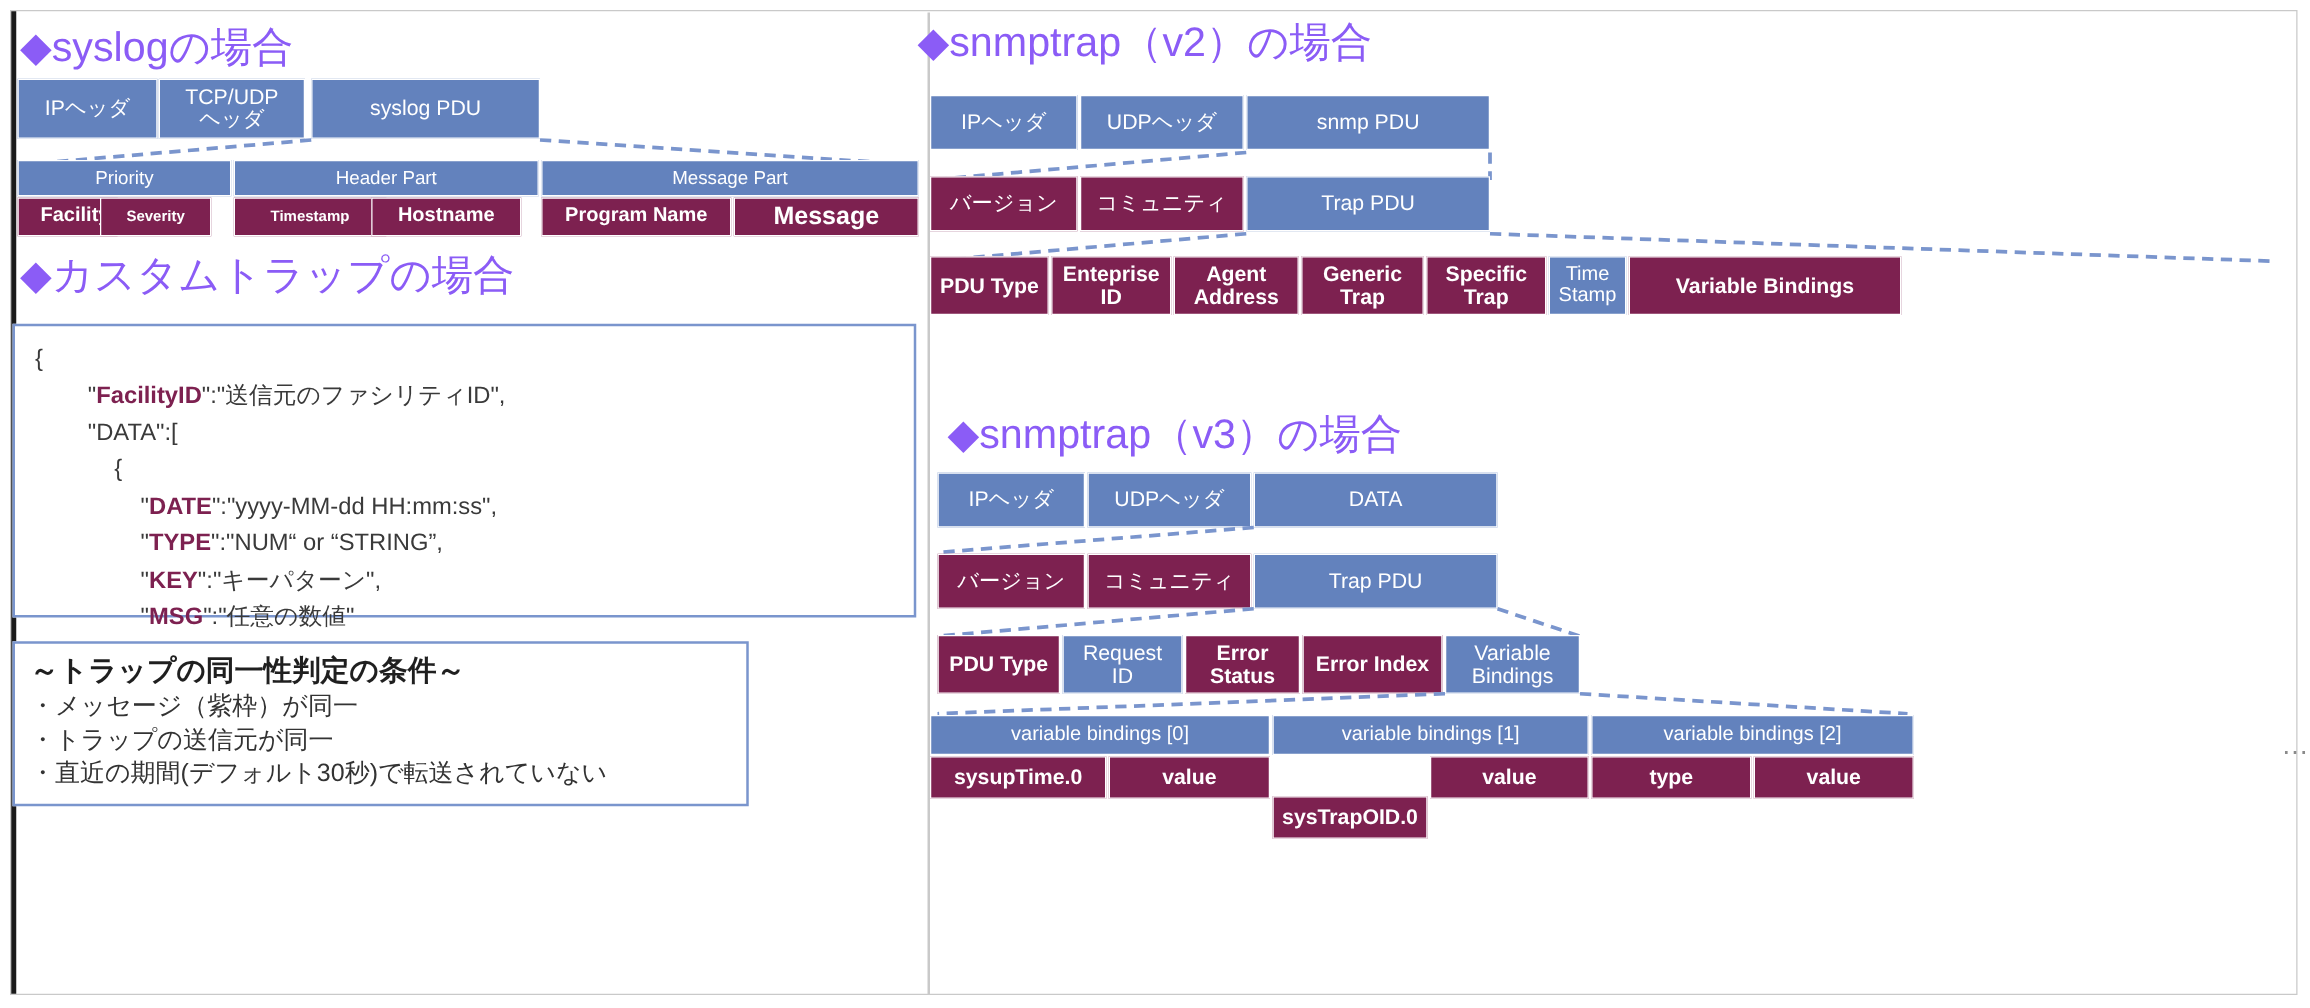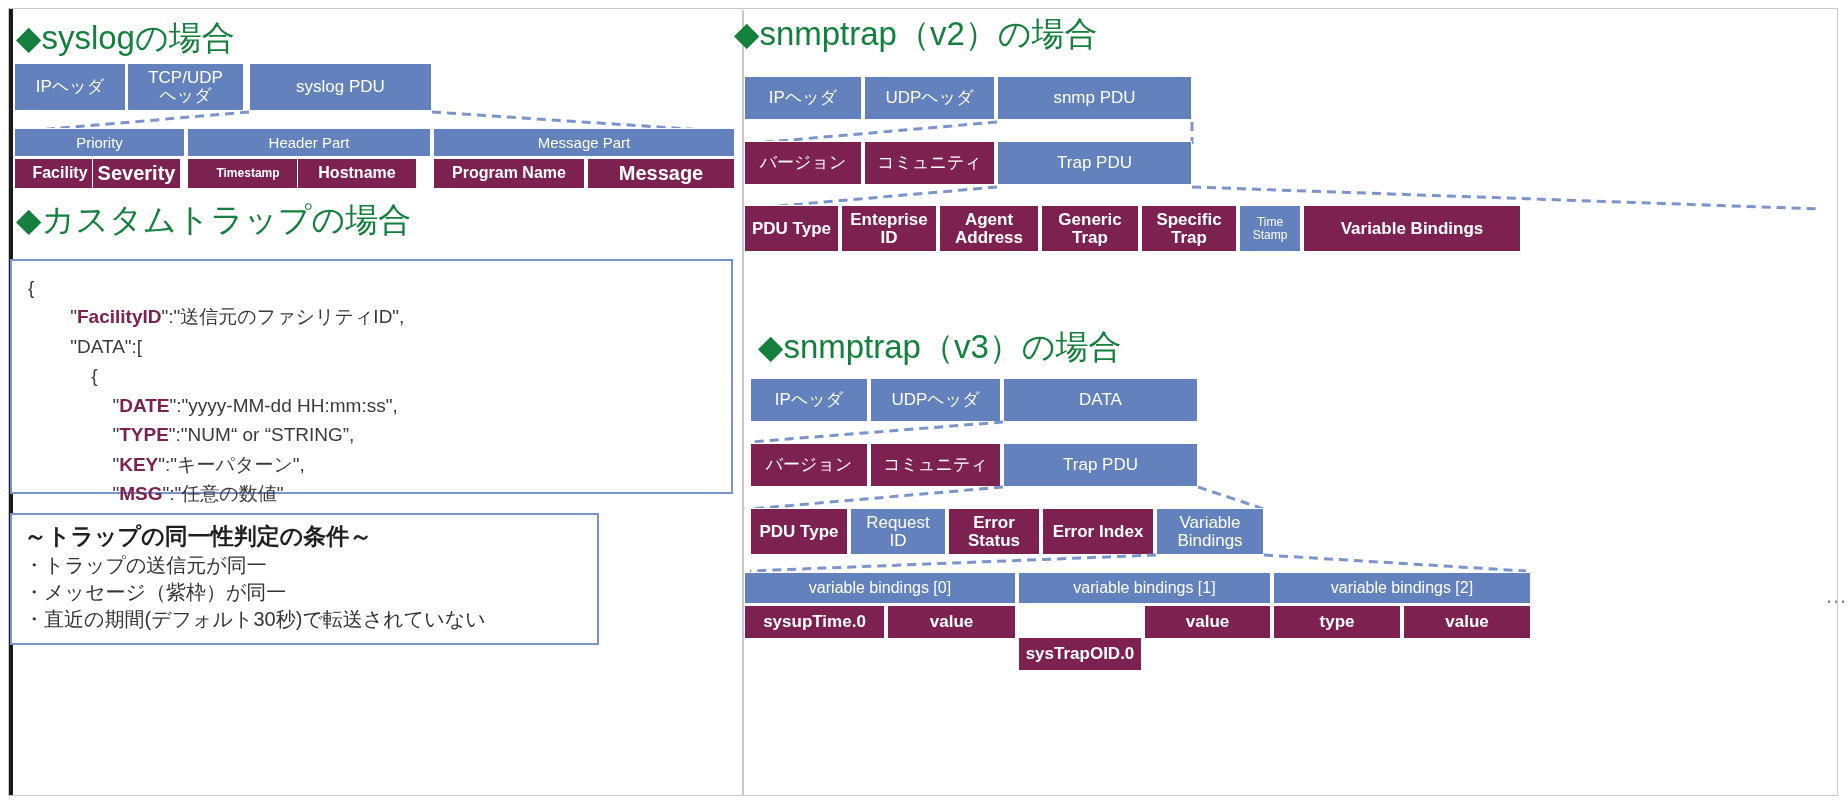--- a/index.html
+++ b/index.html
@@ -33,21 +33,21 @@
     position:absolute;
     left:742px; top:10px;
     width:2px; height:786px;
     background:#c9c9c9;
   }
 
   .heading{
     position:absolute;
     font-size:33px;
     font-weight:400;
-    color:#15803d;
+    color:#8b5cf6;
     white-space:nowrap;
     letter-spacing:0px;
   }
 
   
   .box{
     position:absolute;
     box-sizing:border-box;
     display:flex;
     align-items:center;
@@ -125,21 +125,21 @@
   <svg class="conn" style="left:0px; top:108px;" width="742" height="28">
     <line x1="249" y1="4" x2="14" y2="24" stroke="#7a95cd" stroke-width="3" stroke-dasharray="9,6"></line>
     <line x1="432" y1="4" x2="735" y2="24" stroke="#7a95cd" stroke-width="3" stroke-dasharray="9,6"></line>
   </svg>
 
   <div class="box blue thin" style="left:14px; top:128px; width:171px; height:29px; font-size:15px;">Priority</div>
   <div class="box blue thin" style="left:187px; top:128px; width:244px; height:29px; font-size:15px;">Header Part</div>
   <div class="box blue thin" style="left:433px; top:128px; width:302px; height:29px; font-size:15px;">Message Part</div>
 
   <div class="box purple" style="left:14px; top:158px; width:80px; height:31px; font-size:16px;padding-left:14px;">Facility</div>
-  <div class="box purple" style="left:92px; top:158px; width:89px; height:31px; font-size:20px;">Severity</div>
+  <div class="box purple" style="left:80px; top:158px; width:89px; height:31px; font-size:12px;">Severity</div>
   <div class="box purple" style="left:187px; top:158px; width:122px; height:31px; font-size:12px;">Timestamp</div>
   <div class="box purple" style="left:297px; top:158px; width:120px; height:31px; font-size:16px;">Hostname</div>
   <div class="box purple" style="left:433px; top:158px; width:152px; height:31px; font-size:16px;">Program Name</div>
   <div class="box purple" style="left:587px; top:158px; width:148px; height:31px; font-size:20px;">Message</div>
 
   <div class="heading" style="left:16px; top:198px;">◆カスタムトラップの場合</div>
 
   <div class="panel" style="left:10px; top:259px; width:723px; height:235px;">
     <div class="code"><span>{</span>
 <span>        "</span><span class="k">FacilityID</span><span>":"送信元のファシリティID",</span>
@@ -149,22 +149,22 @@
 <span>                "</span><span class="k">TYPE</span><span>":"NUM“ or “STRING”,</span>
 <span>                "</span><span class="k">KEY</span><span>":"キーパターン",</span>
 <span>                "</span><span class="k">MSG</span><span>":"任意の数値"</span>
 <span>            }</span>
 <span>        ]</span>
 <span>}</span></div>
   </div>
 
   <div class="panel" style="left:10px; top:513px; width:589px; height:132px;">
     <div class="cond-title">～トラップの同一性判定の条件～</div>
+    <div class="cond-line">・メッセージ（紫枠）が同一</div>
     <div class="cond-line">・トラップの送信元が同一</div>
-    <div class="cond-line">・メッセージ（紫枠）が同一</div>
     <div class="cond-line">・直近の期間(デフォルト30秒)で転送されていない</div>
   </div>
 
   <div class="heading" style="left:734px; top:12px;">◆snmptrap（v2）の場合</div>
 
   <div class="box blue thin" style="left:744px; top:76px; width:118px; height:44px; font-size:17px;">IPヘッダ</div>
   <div class="box blue thin" style="left:864px; top:76px; width:131px; height:44px; font-size:17px;">UDPヘッダ</div>
   <div class="box blue thin" style="left:997px; top:76px; width:195px; height:44px; font-size:17px;">snmp PDU</div>
 
   <svg class="conn" style="left:730px; top:118px;" width="480" height="30">
@@ -183,21 +183,21 @@
 
   <div class="box purple" style="left:744px; top:205px; width:95px; height:47px; font-size:17px;">PDU Type</div>
   <div class="box purple" style="left:841px; top:205px; width:96px; height:47px; font-size:17px; white-space:pre-line;">Enteprise
 ID</div>
   <div class="box purple" style="left:939px; top:205px; width:100px; height:47px; font-size:17px; white-space:pre-line;">Agent
 Address</div>
   <div class="box purple" style="left:1041px; top:205px; width:98px; height:47px; font-size:17px; white-space:pre-line;">Generic
 Trap</div>
   <div class="box purple" style="left:1141px; top:205px; width:96px; height:47px; font-size:17px; white-space:pre-line;">Specific
 Trap</div>
-  <div class="box blue thin" style="left:1239px; top:205px; width:62px; height:47px; font-size:12px; white-space:pre-line;">Time
+  <div class="box blue thin" style="left:1239px; top:205px; width:62px; height:47px; font-size:16px; white-space:pre-line;">Time
 Stamp</div>
   <div class="box purple" style="left:1303px; top:205px; width:218px; height:47px; font-size:17px;">Variable Bindings</div>
 
   <div class="heading" style="left:758px; top:325px;">◆snmptrap（v3）の場合</div>
 
   <div class="box blue thin" style="left:750px; top:378px; width:118px; height:44px; font-size:17px;">IPヘッダ</div>
   <div class="box blue thin" style="left:870px; top:378px; width:131px; height:44px; font-size:17px;">UDPヘッダ</div>
   <div class="box blue thin" style="left:1003px; top:378px; width:195px; height:44px; font-size:17px;">DATA</div>
 
   <svg class="conn" style="left:736px; top:420px;" width="480" height="26">

